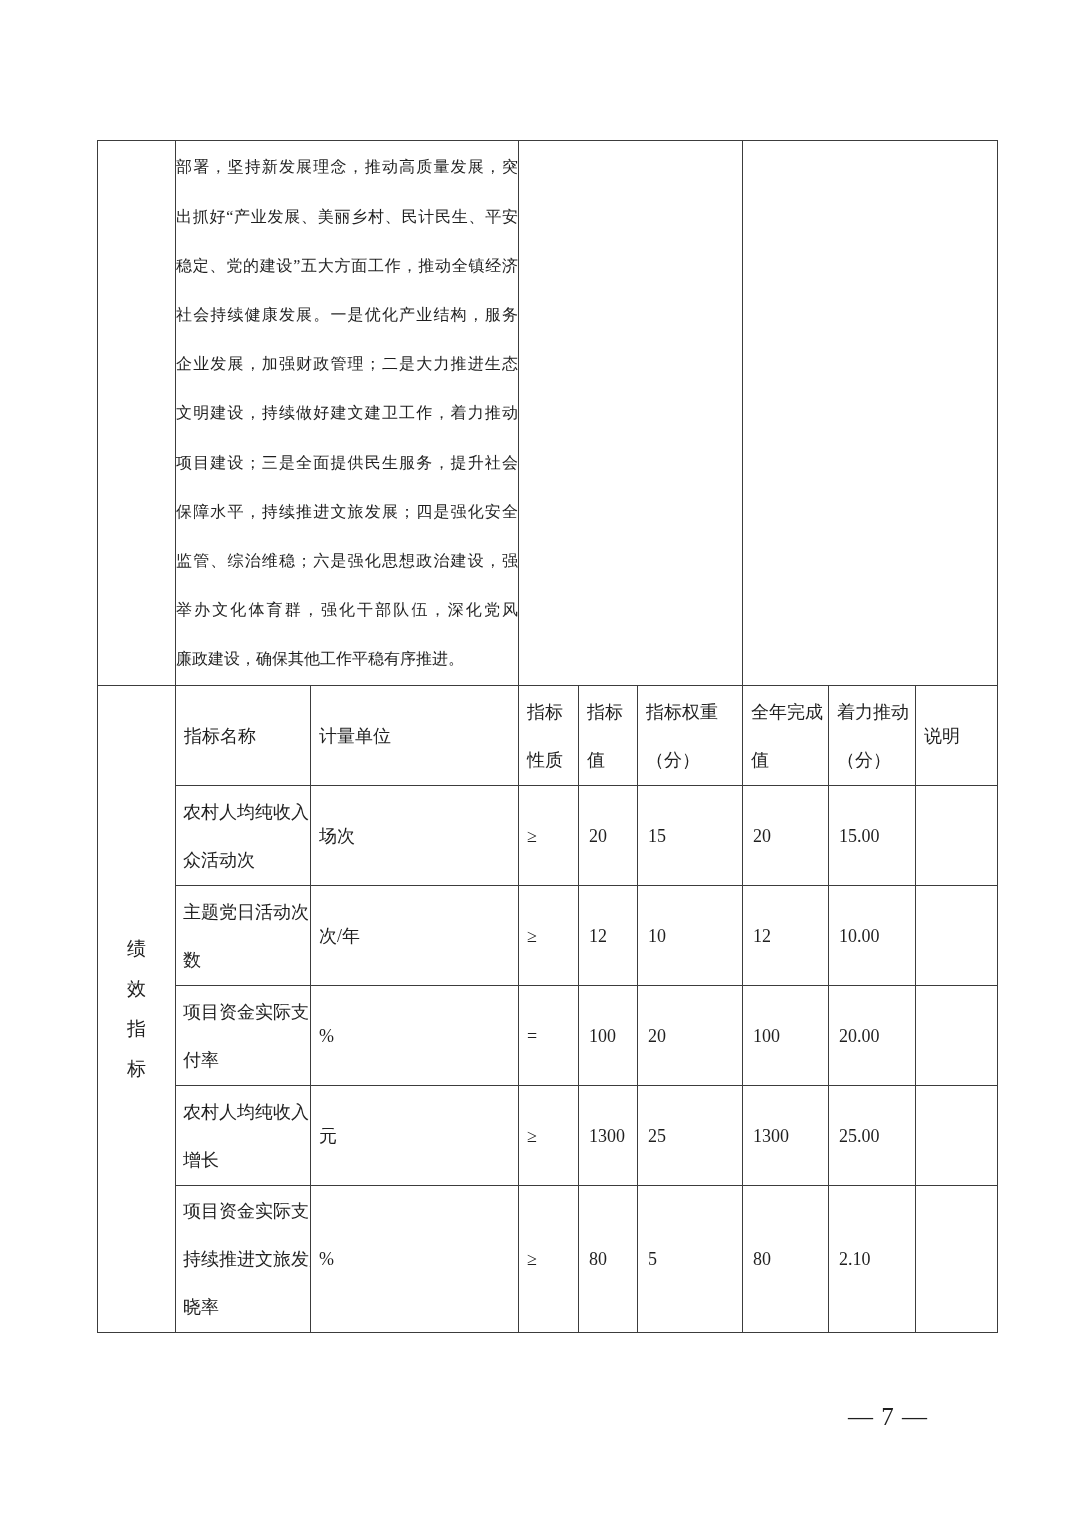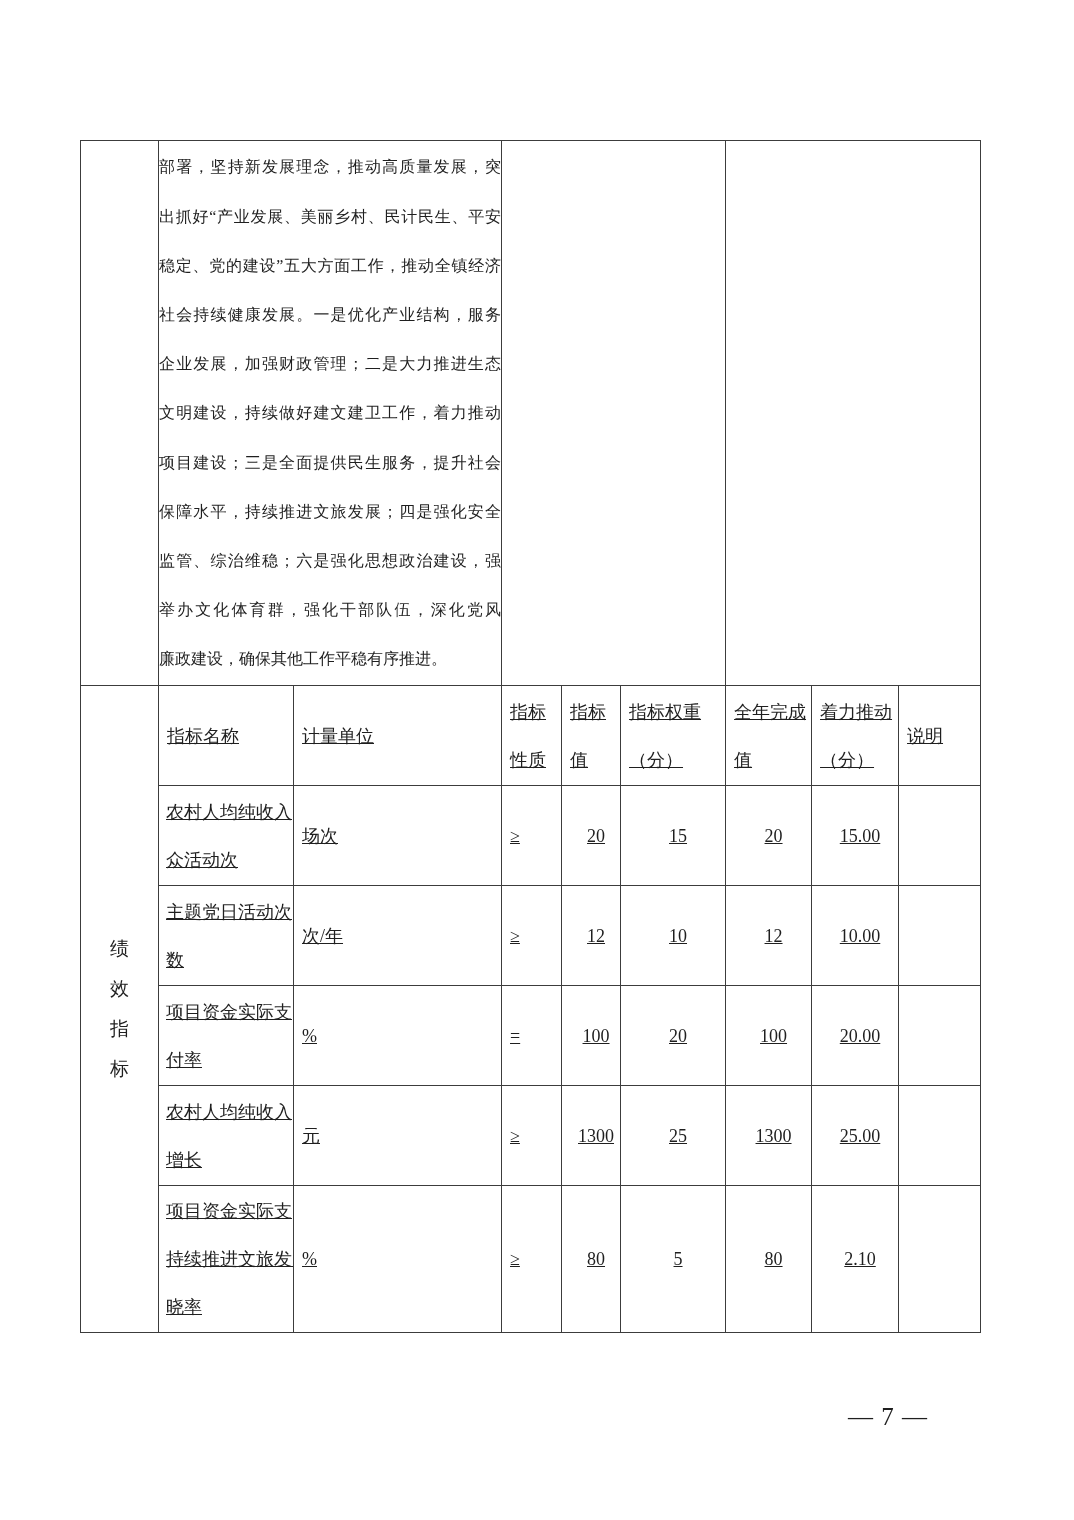--- a/index.html
+++ b/index.html
@@ -12,21 +12,21 @@
     width: 1074px;
     height: 1520px;
     font-family: "Liberation Serif", "DejaVu Serif", serif;
     color: #1f1f1f;
     overflow: hidden;
   }
 
   
   table.doc-table {
     position: absolute;
-    left: 80px;
+    left: 97px;
     top: 140px;
     width: 900px;
     border-collapse: collapse;
     table-layout: fixed;
   }
   table.doc-table td {
     border: 1px solid #3c3c3c;
     padding: 0;
     vertical-align: middle;
     overflow: hidden;
@@ -66,24 +66,23 @@
   }
 
   
   .ln {
     font-size: 18px;
     line-height: 48px;
     height: 48px;
     padding-left: 8px;
     white-space: nowrap;
     text-align: left;
-    text-decoration: underline;
   }
   td.c-name .ln { padding-left: 7px; padding-right: 1px; }
-  td.c-num  .ln { padding-left: 10px; text-align: center; }
+  td.c-num  .ln { padding-left: 10px; }
 
   
   .page-num {
     position: absolute;
     left: 848px;
     top: 1403px;
     font-size: 25px;
     letter-spacing: 1px;
     white-space: nowrap;
   }

